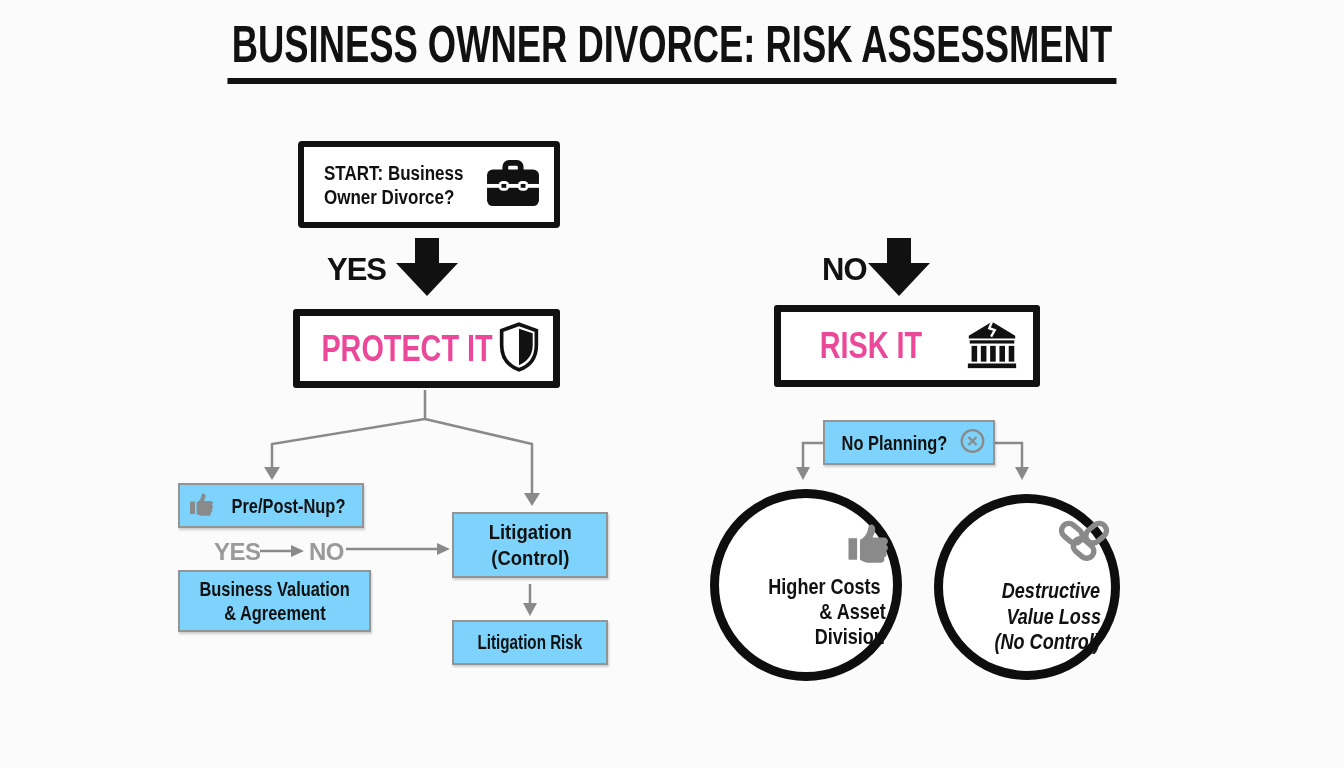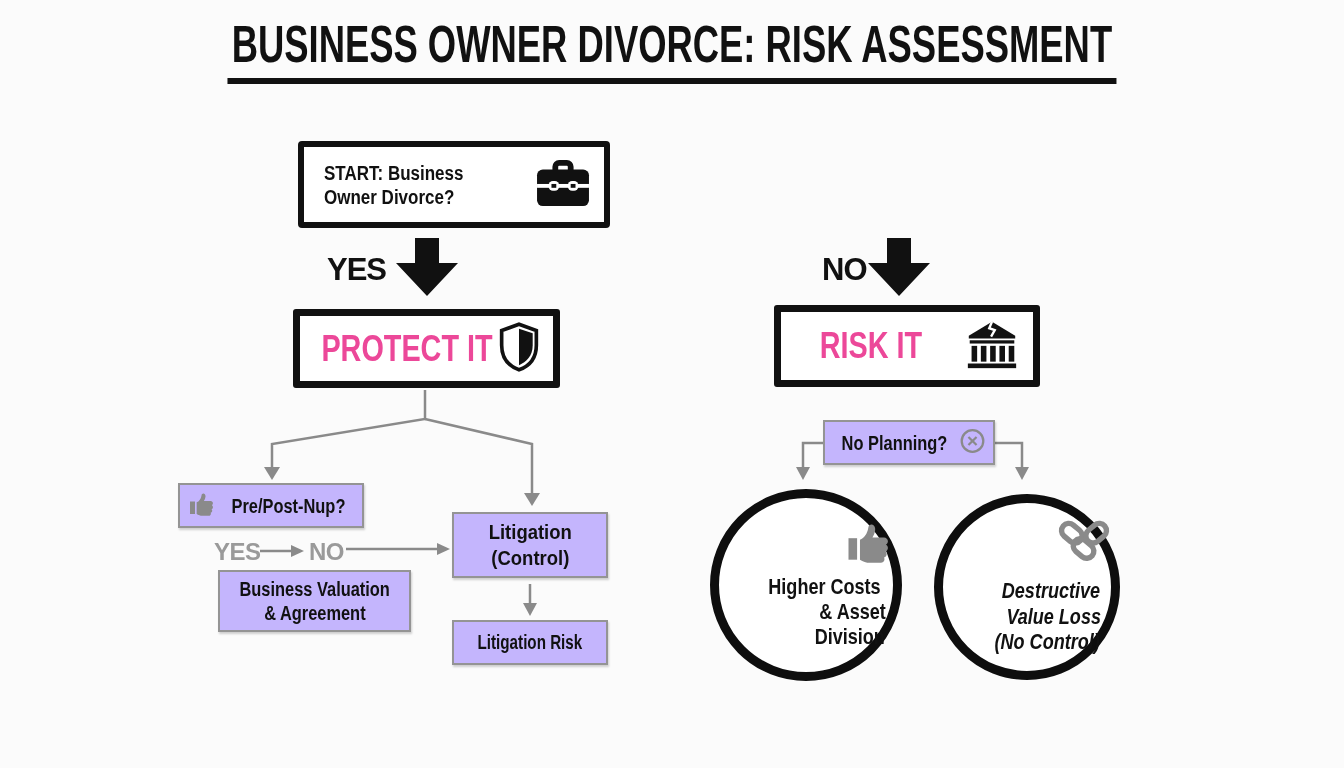--- a/index.html
+++ b/index.html
@@ -12,21 +12,21 @@
 
   
   .title { position:absolute; left:0; top:16px; width:100%; text-align:center; }
   .title .cx { --sx:0.70; font-size:52px; font-weight:700; color:#111; letter-spacing:0px;
                border-bottom:6px solid #111; padding:0 6px 5px 6px; line-height:1.1; }
 
   
   .node-heavy { position:absolute; background:#ffffff; border:6px solid #111; border-radius:4px; }
   .node-xheavy { position:absolute; background:#ffffff; border:7px solid #111; border-radius:3px; }
 
-  .start-node { left:298px; top:141px; width:312px; height:87px; }
+  .start-node { left:298px; top:141px; width:262px; height:87px; }
   .start-text { position:absolute; left:20px; top:50%; transform:translateY(-50%); color:#111;
                 font-size:20px; font-weight:700; line-height:1.2; }
   .start-text span { display:block; white-space:nowrap; transform:scaleX(0.85); transform-origin:left center; }
   .start-node .icon-slot { position:absolute; right:14px; top:50%; transform:translateY(-50%); }
 
   .protect-node { left:293px; top:309px; width:267px; height:79px; }
   .risk-node    { left:767px; top:305px; width:266px; height:82px;margin-left:7px; }
   .big-label { position:absolute; left:0; right:72px; top:50%; transform:translateY(-50%);
                text-align:center; font-size:36px; font-weight:700; color:#ec4899; }
   .big-label .cx { --sx:0.80; }
@@ -34,30 +34,30 @@
 
   
   .branch-label { position:absolute; font-size:31px; font-weight:700; color:#111; letter-spacing:-1px; }
   .yes-label { left:327px; top:252px; }
   .no-label  { left:822px; top:252px; }
   .block-arrow { position:absolute; }
   .block-arrow.yes { left:396px; top:238px; }
   .block-arrow.no  { left:868px; top:238px; }
 
   
-  .gray-box { position:absolute; background:#c4b5fd; border:2px solid #949494;
+  .gray-box { position:absolute; background:#7dd3fc; border:2px solid #949494;
               box-shadow:1px 2px 2px rgba(0,0,0,0.18); color:#111; font-weight:700;
               display:flex; align-items:center; justify-content:center; flex-direction:column; }
   .prenup-box { left:178px; top:483px; width:186px; height:45px; }
   .prenup-box .icon-slot { position:absolute; left:9px; top:50%; transform:translateY(-50%); }
   .prenup-box .lbl { position:absolute; left:36px; right:4px; top:50%; transform:translateY(-50%);
                      text-align:right; font-size:20px; }
   .prenup-box .cx { --sx:0.82; }
 
-  .valuation-box { left:178px; top:570px; width:193px; height:62px; font-size:20px; line-height:1.22;margin-left:40px; }
+  .valuation-box { left:178px; top:570px; width:193px; height:62px; font-size:20px; line-height:1.22; }
   .valuation-box .cx { --sx:0.82; }
 
   .lit-control-box { left:452px; top:512px; width:156px; height:66px; font-size:21px; line-height:1.25; }
   .lit-control-box .cx { --sx:0.88; }
 
   .lit-risk-box { left:452px; top:620px; width:156px; height:45px; font-size:20px; }
   .lit-risk-box .cx { --sx:0.76; }
 
   .no-planning-box { left:823px; top:420px; width:172px; height:45px; }
   .no-planning-box .lbl { position:absolute; left:4px; right:34px; top:50%; transform:translateY(-50%);

